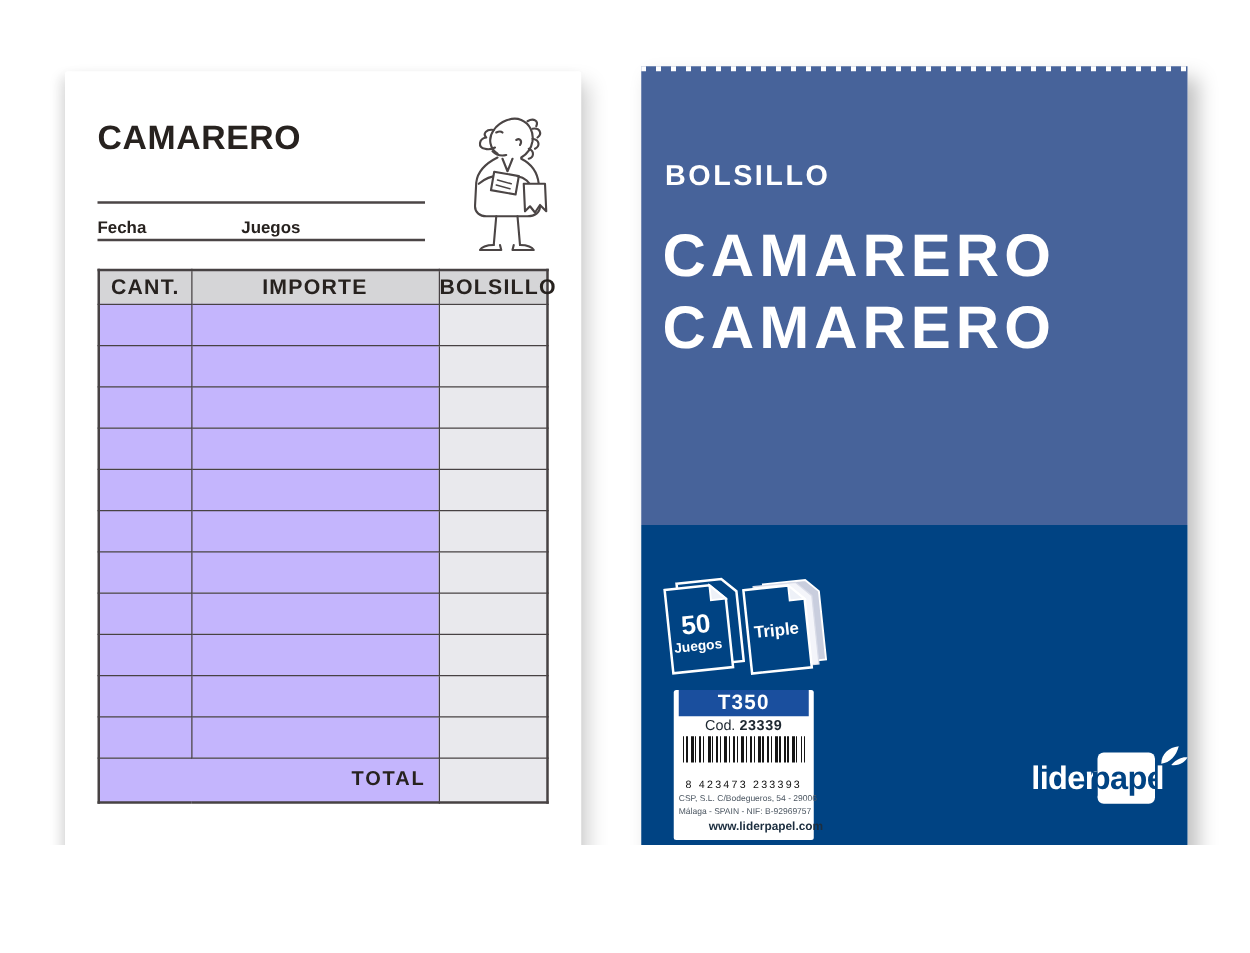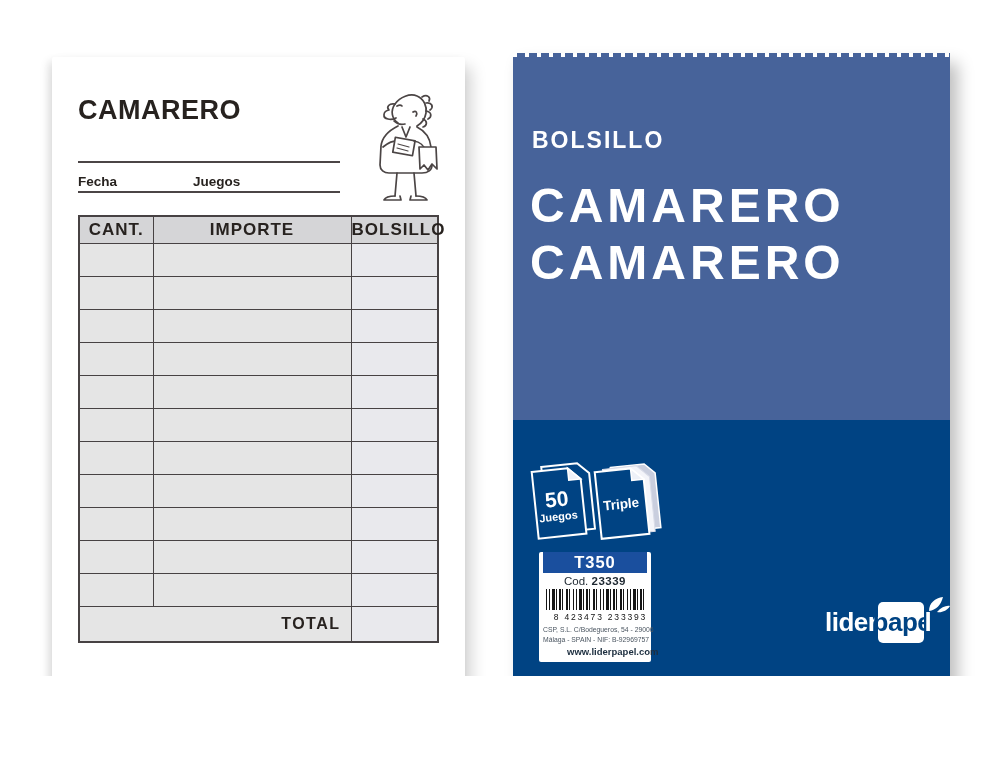--- a/index.html
+++ b/index.html
@@ -34,21 +34,21 @@
   .order-table {
     position:absolute; left:26px; top:158px; width:359px;
     border-collapse:collapse; table-layout:fixed;
     border:2px solid #474243;
   }
   .order-table th, .order-table td { border:1px solid #474243; }
   .order-table th {
     height:27px; background:#d5d5d7; color:#27221f;
     font-size:17px; font-weight:bold; letter-spacing:1px; text-align:center;
   }
-  .order-table td { height:33px; background:#e5e5e5; }
+  .order-table td { height:33px; background:#c4b5fd; }
   .order-table td.importe { background:#e9e9ed; }
   .total-row td { height:36px; }
   .total-row .total-cell {
     text-align:right; padding-right:10px;
     font-size:16px; font-weight:bold; letter-spacing:1.5px; color:#27221f;
   }
 
   
   .cover {
     position:absolute; left:513px; top:53px; width:437px; height:645px;
@@ -84,21 +84,21 @@
   .product-code { font-size:11.5px; color:#1d2730; margin-top:2px; }
   .product-code b { letter-spacing:.5px; }
   .barcode-bars {
     height:21px; margin:2px 3px 0;
     background:repeating-linear-gradient(90deg,
       #151515 0 1.5px, #fff 1.5px 3px,
       #151515 3px 4px,  #fff 4px 6.5px,
       #151515 6.5px 9px,#fff 9px 10px,
       #151515 10px 11px,#fff 11px 13.5px);
   }
-  .barcode-digits { font-size:8.5px; letter-spacing:1.8px; color:#111; margin-top:2px; white-space:nowrap;text-align:right; }
+  .barcode-digits { font-size:8.5px; letter-spacing:1.8px; color:#111; margin-top:12px; white-space:nowrap; }
   .label-address { font-size:6.8px; line-height:1.4; color:#4a5560; margin-top:3px; white-space:nowrap; }
   .label-website { font-size:9.5px; font-weight:bold; color:#1c2e3f; margin-top:2px;margin-left:24px; }
 
   .logo { position:absolute; left:312px; top:549px; display:flex; align-items:center; }
   .logo-lider { color:#fff; font-size:26px; font-weight:bold; letter-spacing:-.5px; }
   .logo-box {
     width:46px; height:41px; background:#fff; border-radius:5px;
     display:flex; align-items:center; justify-content:center; margin-left:1px;
   }
   .logo-pape { color:#004383; font-size:26px; font-weight:bold; letter-spacing:-.5px; margin-right:-1px; }

